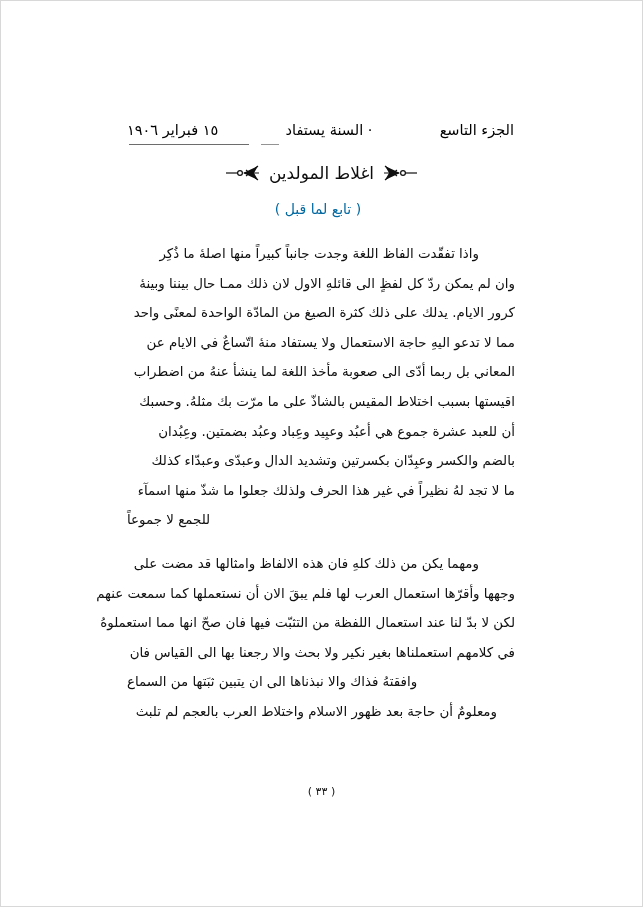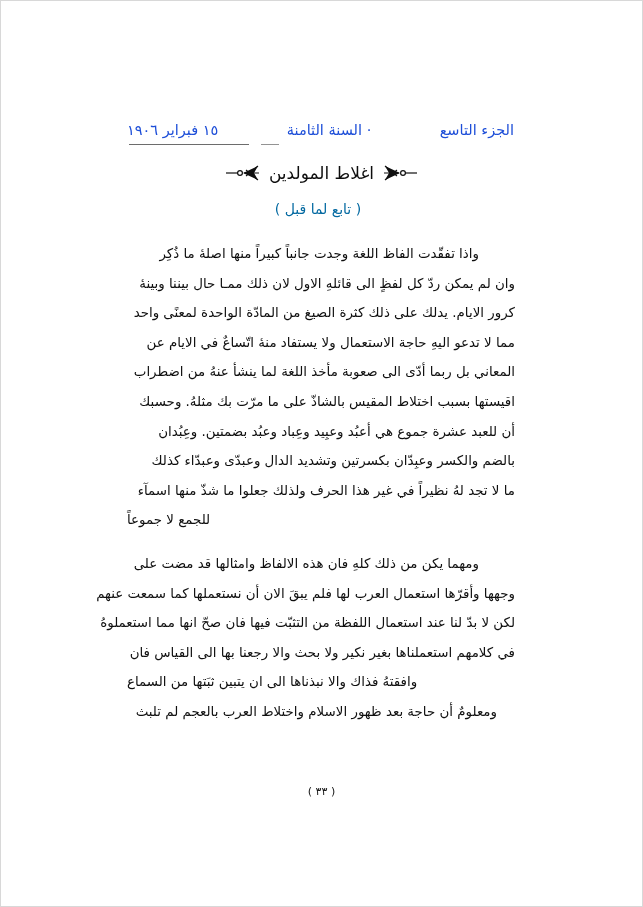--- a/index.html
+++ b/index.html
@@ -34,21 +34,21 @@
     flex-direction: row;
     align-items: flex-end;
     justify-content: space-between;
     direction: rtl;
   }
 
   .running-head .head-item {
     font-family: "DejaVu Sans", sans-serif;
     font-size: 14.5px;
     line-height: 1.25;
-    color: #1d4ed8;
+    color: #000000;
     white-space: nowrap;
   }
 
   .head-part  { margin-right: 6px; }
   .head-year  { }
   .head-date  { margin-left: 4px; }
 
   
   .head-rule {
     position: absolute;
@@ -165,21 +165,21 @@
     letter-spacing: 1px;
   }
 </style>
 </head>
 <body>
 
 <div class="page">
 
   <div class="running-head">
     <span class="head-item head-part">الجزء التاسع</span>
-    <span class="head-item head-year">· السنة الثامنة</span>
+    <span class="head-item head-year">· السنة يستفاد</span>
     <span class="head-item head-date">١٥ فبراير ١٩٠٦</span>
   </div>
   <div class="head-rule solidish"></div>
 
   <div class="title-row">
     <span class="ornament">
       <svg width="34" height="18" viewBox="0 0 34 18" aria-hidden="true">
         <g fill="#101010" stroke="#101010" stroke-width="1">
           <path d="M22 9 L34 9" stroke-width="1.2"></path>
           <circle cx="20" cy="9" r="2.4" fill="none" stroke-width="1.2"></circle>

